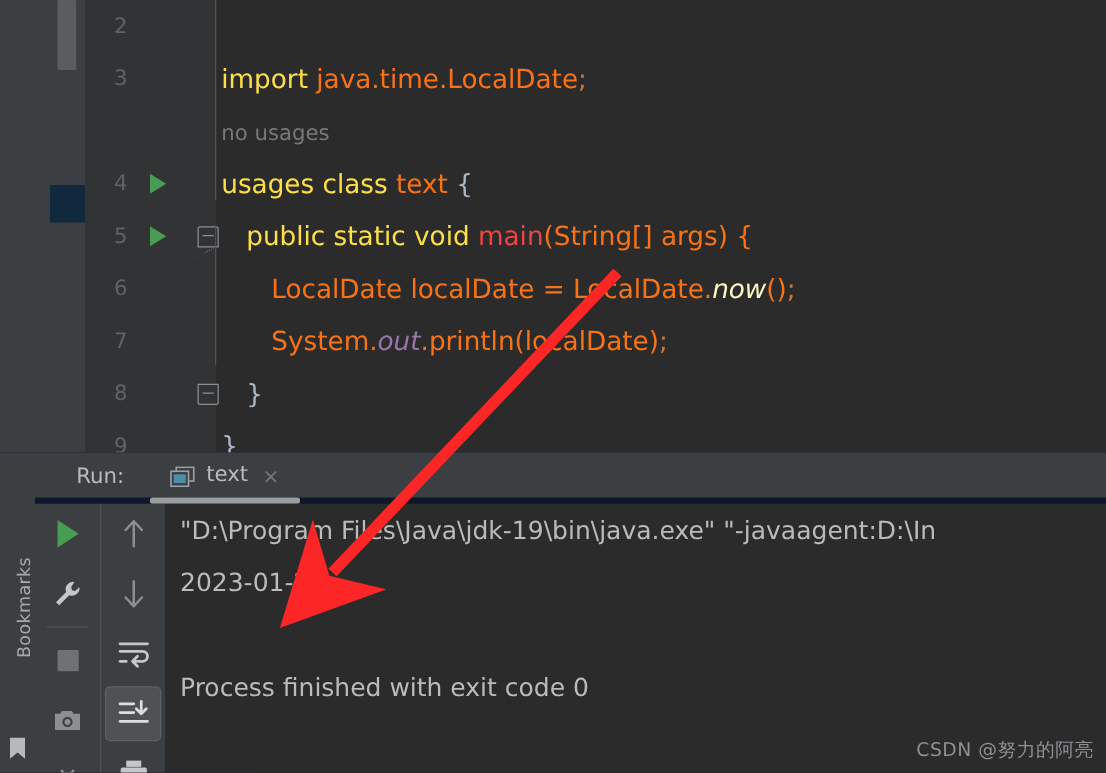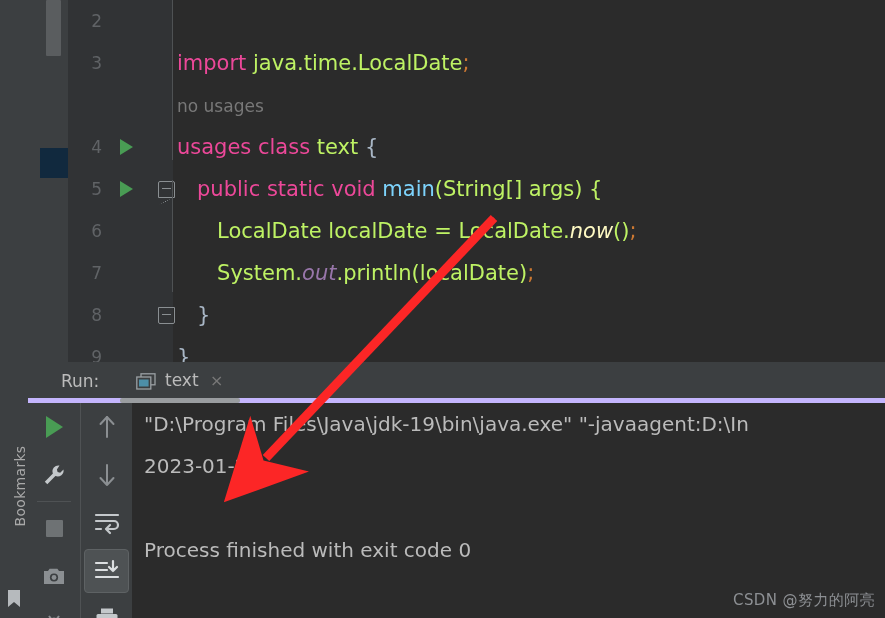--- a/index.html
+++ b/index.html
@@ -46,31 +46,31 @@
     background:linear-gradient(to bottom right, transparent 49%, #8a8f92 50%, transparent 51%);
   }
   .fold-open .dash, .fold-close .dash {
     position:absolute; left:3px; top:6.2px; width:9px; height:1.6px; background:#8a8f92;
   }
   .fold-close { border-radius:0 0 2px 2px; }
   .fold-line { position:absolute; left:172px; width:1px; background:#4f5254; }
 
   .code-area { position:absolute; left:177px; top:0; right:0; height:362px; }
   .cline { height:42px; line-height:42px; font-size:21px; white-space:pre; font-family:"DejaVu Sans", sans-serif; }
-  .kw { color:#ec4899; }
-  .ident { color:#bef264; }
-  .fn { color:#7dd3fc;text-align:right; }
+  .kw { color:#fde047; }
+  .ident { color:#f97316; }
+  .fn { color:#ef4444;text-align:right; }
   .fld { color:#9876aa; font-style:italic; }
   .itl { color:#fef9c3; font-style:italic; }
   .punct { color:#a9b7c6; }
   .semi { color:#cc7832; }
   .hint { color:#787878; font-size:17px;margin-top:7px; }
 
   
-  #runpanel { position:absolute; left:0; top:362px; width:885px; height:256px; background:#c4b5fd; }
+  #runpanel { position:absolute; left:0; top:362px; width:885px; height:256px; background:#0f172a; }
 
   .bookmarks-strip {
     position:absolute; left:0; top:362px; width:28px; height:256px; background:#3c3f41;
   }
   .bm-label {
     position:absolute; left:-28px; top:110px; width:96px; height:28px;
     transform:rotate(-90deg); color:#a9a9a9; font-size:14px;
     display:flex; align-items:center; justify-content:center; letter-spacing:0.3px;
   }
   .bm-icon { position:absolute; left:7px; top:228px; width:14px; height:18px; }

